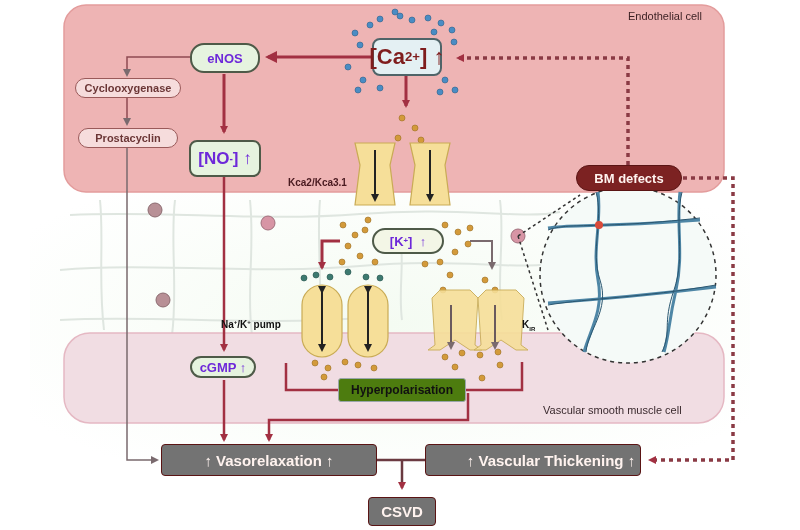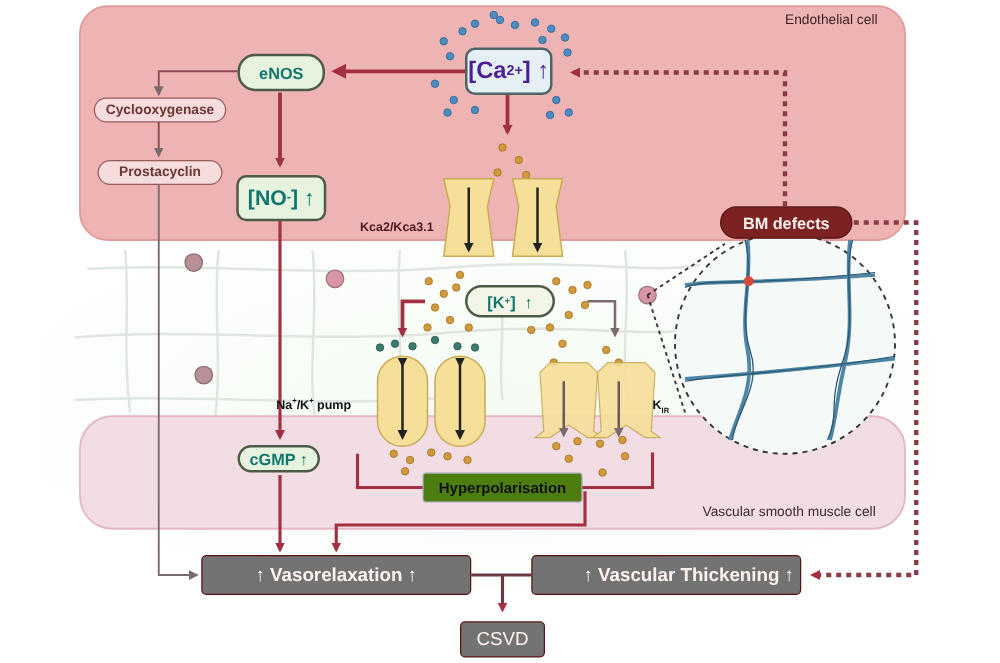--- a/index.html
+++ b/index.html
@@ -1,19 +1,19 @@
 <!DOCTYPE html>
 <html><head>
 <meta charset="utf-8">
 <style>
   html,body{margin:0;padding:0;background:#ffffff;}
   body{width:800px;height:530px;position:relative;overflow:hidden;font-family:"Liberation Sans",sans-serif;}
   #bg{position:absolute;left:0;top:0;width:800px;height:530px;}
   .node{position:absolute;box-sizing:border-box;display:flex;align-items:center;justify-content:center;white-space:nowrap;font-weight:bold;}
-  .green{background:#e6f3df;border:2px solid #4e5a48;color:#0f766e;border-radius:14px;}
+  .green{background:#e6f3df;border:2px solid #4e5a48;color:#6d28d9;border-radius:14px;}
   .pinkpill{background:#f6dcdc;border:1.5px solid #9a5a5a;color:#6b3636;border-radius:14px;font-size:11px;}
   .darkred{background:#737373;border:1.5px solid #5a1414;color:#fff3ef;border-radius:4px;}
   .label{position:absolute;white-space:nowrap;}
   sup{font-size:0.6em;vertical-align:super;line-height:0;}
   sub{font-size:0.6em;vertical-align:sub;line-height:0;}
 </style>
 </head>
 <body>
 
 <svg id="bg" viewBox="0 0 800 530">
@@ -202,25 +202,25 @@
     <path d="M465,390 L522,390 L522,362" stroke="#a23042" stroke-width="2.5"></path>
 
     <path d="M468,393 L468,420 L269,420 L269,440" stroke="#a23042" stroke-width="2.5" marker-end="url(#arRed)"></path>
 
     <line x1="377" y1="460" x2="425" y2="460" stroke="#6a3a40" stroke-width="2.5"></line>
     <line x1="402" y1="460" x2="402" y2="488" stroke="#6a3a40" stroke-width="2.5" marker-end="url(#arRed)"></line>
   </g>
 </svg>
 
 <div class="label" style="left:628px;top:10px;font-size:11px;color:#3a1f22;">Endothelial cell</div>
-<div class="label" style="left:562px;top:404px;font-size:11px;color:#3a2a2e;">Vascular smooth muscle cell</div>
+<div class="label" style="left:543px;top:404px;font-size:11px;color:#3a2a2e;">Vascular smooth muscle cell</div>
 
 <div class="node green" style="left:190px;top:43px;width:70px;height:30px;font-size:13px;">eNOS</div>
 
-<div class="node" style="left:372px;top:38px;width:70px;height:38px;font-size:19px;background:#e4f0f3;border:2px solid #4f6468;border-radius:8px;color:#4c1d95;">
+<div class="node" style="left:372px;top:38px;width:70px;height:38px;font-size:22px;background:#e4f0f3;border:2px solid #4f6468;border-radius:8px;color:#7f1d1d;">
   <span>[Ca</span>
     <sup>2+</sup>
     <span>] ↑</span>
 </div>
 
 <div class="node pinkpill" style="left:75px;top:78px;width:106px;height:20px;">Cyclooxygenase</div>
 <div class="node pinkpill" style="left:78px;top:128px;width:100px;height:20px;">Prostacyclin</div>
 
 <div class="node green" style="left:189px;top:140px;width:72px;height:37px;font-size:17px;border-radius:8px;">
   <span>[NO</span>
@@ -245,13 +245,13 @@
 <div class="label" style="left:522px;top:319px;font-size:10px;font-weight:bold;color:#111;">
   <span>K</span><sub>IR</sub>
 </div>
 
 <div class="node green" style="left:190px;top:356px;width:66px;height:22px;font-size:13px;border-radius:11px;">cGMP ↑</div>
 
 <div class="node" style="left:338px;top:378px;width:128px;height:24px;font-size:12px;background:#4d7c0f;border:1.5px solid #9aa6aa;border-radius:3px;color:#111;">Hyperpolarisation</div>
 
 <div class="node darkred" style="left:161px;top:444px;width:216px;height:32px;font-size:15px;">↑ Vasorelaxation ↑</div>
 <div class="node darkred" style="left:425px;top:444px;width:216px;height:32px;font-size:15px;padding-left:36px;">↑ Vascular Thickening ↑</div>
-<div class="node darkred" style="left:368px;top:497px;width:68px;height:29px;font-size:15px;font-weight:normal;">CSVD</div>
+<div class="node darkred" style="left:368px;top:497px;width:68px;height:29px;font-size:15px;font-weight:bold;">CSVD</div>
 
 </body></html>

